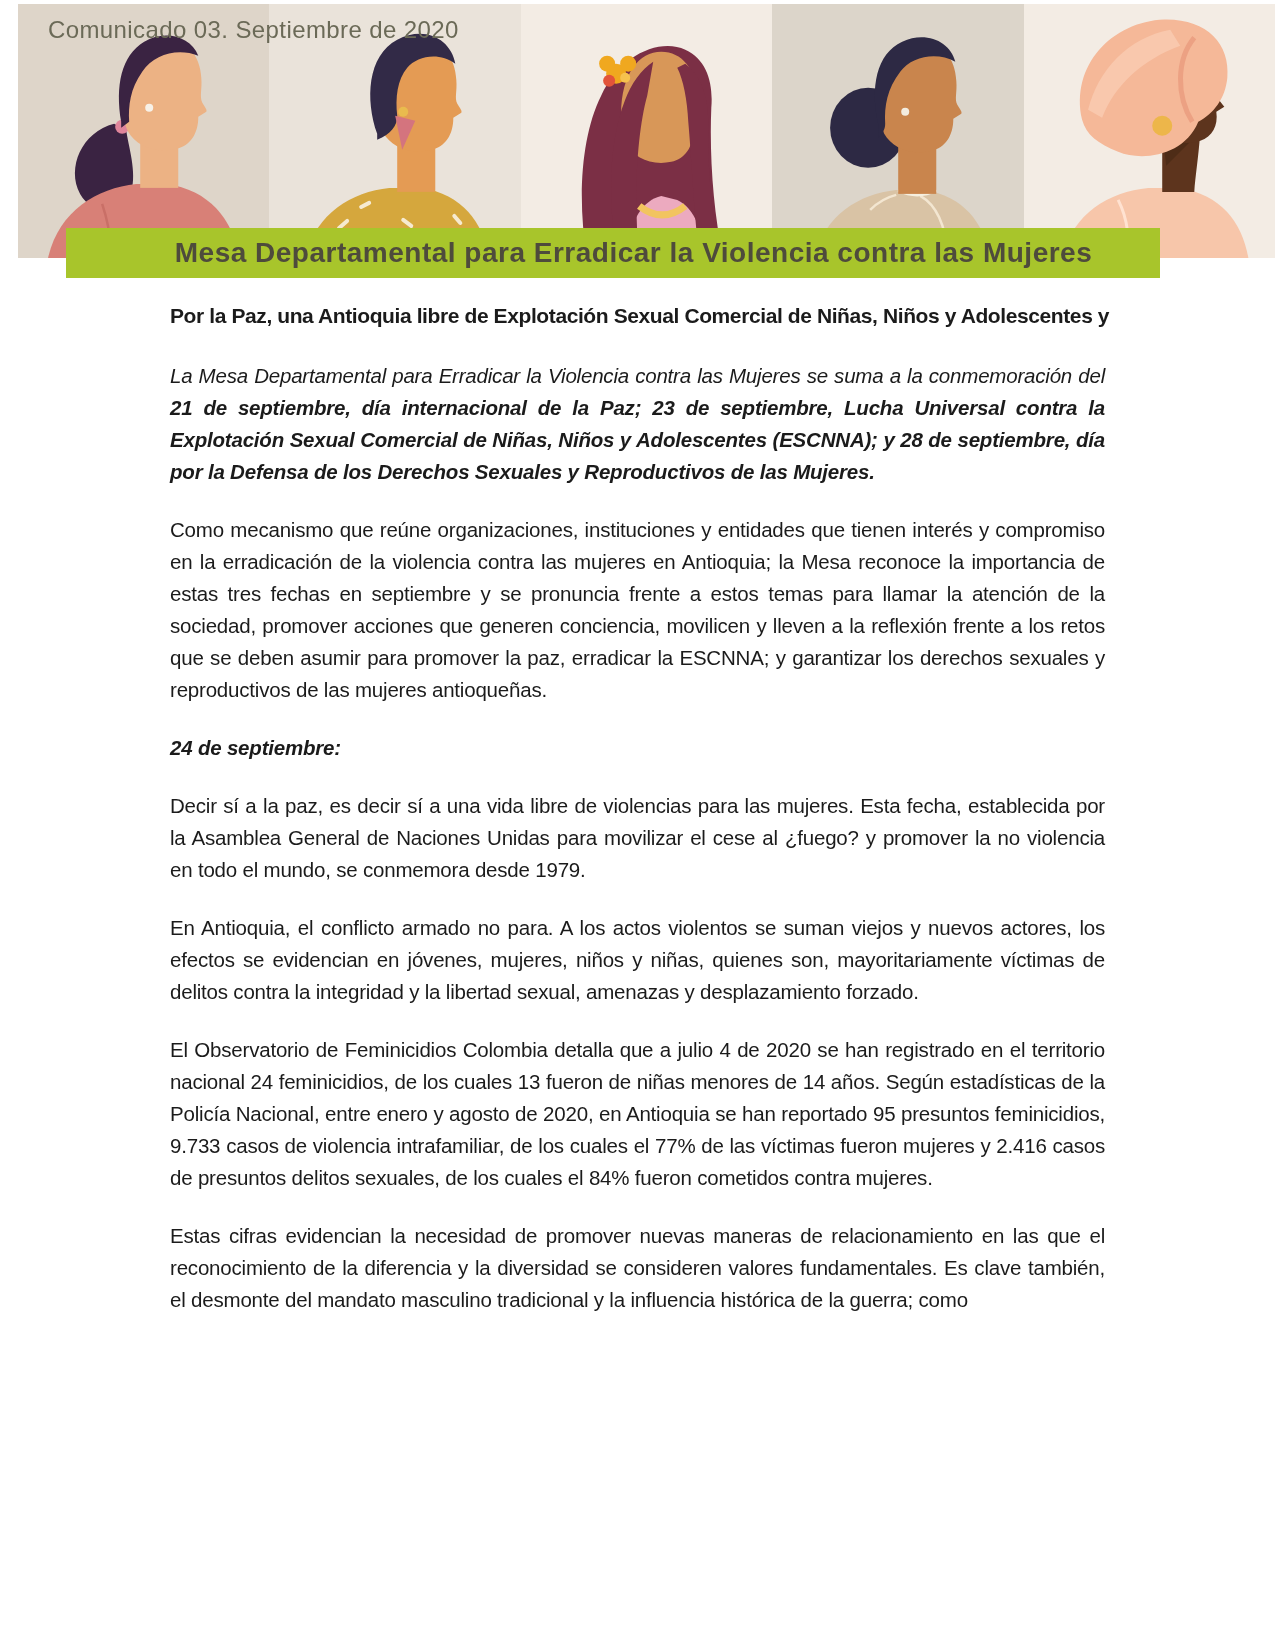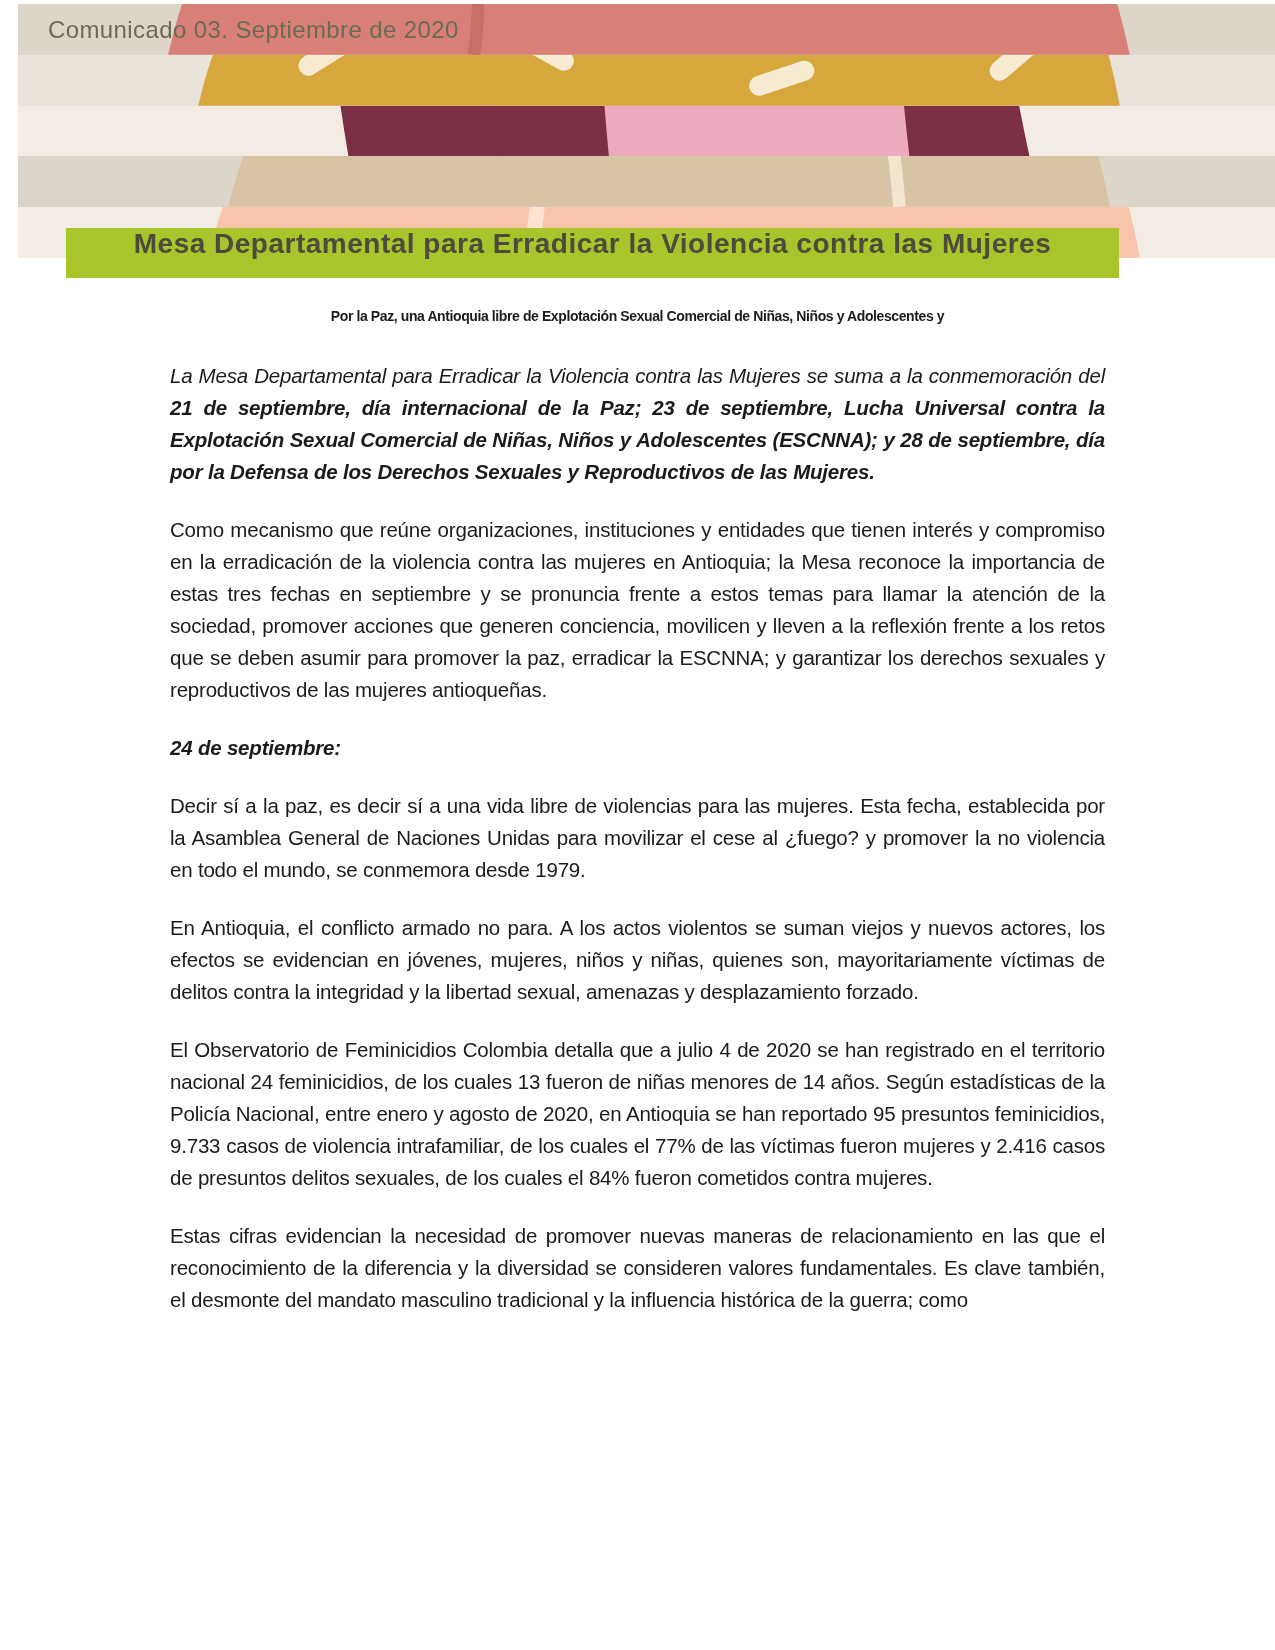--- a/index.html
+++ b/index.html
@@ -8,49 +8,49 @@
     width:1275px;height:1650px;
     background:#ffffff;
     font-family:"Liberation Sans",sans-serif;
     color:#1b1b1b;
     overflow:hidden;
   }
   
   .hero{
     position:absolute;top:4px;left:18px;right:0;height:254px;
     display:flex;
-    flex-direction:column;
   }
   .panel{flex:1 1 0;position:relative;overflow:hidden;}
   .panel svg{display:block;width:100%;height:100%;}
   .comunicado{
     position:absolute;top:12px;left:30px;
     font-size:24px;letter-spacing:.4px;
     color:#6b6a57;font-weight:400;
     white-space:nowrap;
   }
   
   .banner{
     position:absolute;top:228px;left:66px;width:1053px;height:50px;
     background:#a8c52b;
-    display:flex;justify-content:center;
+    display:flex;align-items:center;justify-content:center;
     z-index:5;
+    padding-left:41px;
   }
   .banner .banner-text{
     font-size:28px;font-weight:700;letter-spacing:.5px;
     color:#4e4b3c;white-space:nowrap;
   }
   
   .docbody{
     position:absolute;top:300px;left:170px;width:935px;
     font-size:20.5px;line-height:32px;letter-spacing:-.2px;
   }
   .heading{margin:0 0 28px 0;text-align:center;font-weight:700;}
   .heading div{white-space:nowrap;}
-  .heading{font-size:14px;letter-spacing:-.4px;line-height:32px;}
+  .heading{font-size:21px;letter-spacing:-.4px;line-height:32px;}
   p.para{margin:0 0 26px 0;text-align:justify;}
   p.intro{font-style:italic;}
   p.intro .intro-bold{font-weight:700;}
   .subhead{margin:10px 0 26px 0;font-weight:700;font-style:italic;}
   .subhead div{line-height:32px;}
   p.last{margin-bottom:0;}
 </style>
 </head>
 <body>
 

